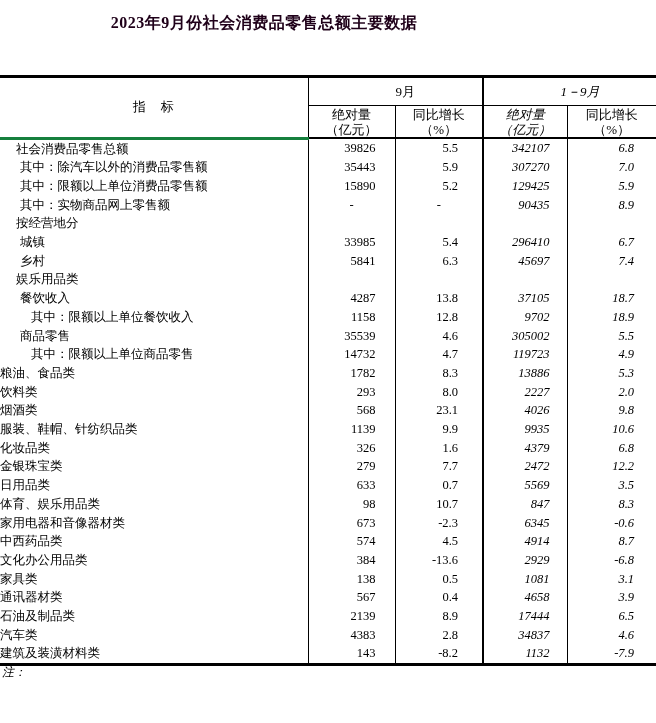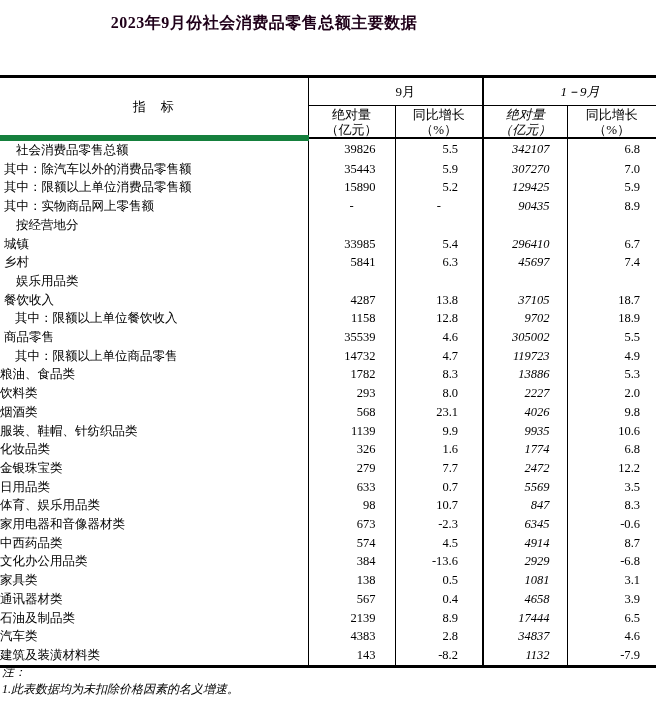--- a/index.html
+++ b/index.html
@@ -55,36 +55,36 @@
   }
   
   .vl1 { border-left: 1px solid #000; }
   .vl2 { border-left: 2.5px solid #000; font-style: italic; }
 
   thead th { text-align: center; font-size: 13px; }
   tr.hrow1 th { height: 27px; }
   tr.hrow1 th.span-head { border-bottom: 1px solid #000; padding-left: 20px; }
   tr.hrow2 th { height: 31px; line-height: 15px; border-bottom: 2px solid #000; }
   th.ind-head {
-    border-bottom: 6px solid #15803d;
+    border-bottom: 3px solid #15803d;
     border-right: 1px solid #000;
     letter-spacing: 1px;
   }
 
   tbody td { height: 18.7px; line-height: 18.7px; font-size: 12.5px; }
   td.lbl { text-align: left; }
   td.lbl.ind0 { padding-left: 16px; }
-  td.lbl.ind1 { padding-left: 4px; margin-top: 17px; }
-  td.lbl.ind2 { padding-left: 15px; }
+  td.lbl.ind1 { padding-left: 20px; margin-top: 17px; }
+  td.lbl.ind2 { padding-left: 31px; }
   td.lbl.ind3 { }
   td.num { text-align: right; font-family: "Liberation Serif", "DejaVu Serif", serif; }
   td.num.a { padding-right: 19px; }
   td.num.b { padding-right: 24px; }
   td.num.c { padding-right: 17px; }
-  td.num.d { padding-right: 16px; }
+  td.num.d { padding-right: 22px; font-style: italic; }
   td.num.dash { text-align: center; padding-right: 0; }
 
   .notes {
     position: absolute;
     top: 664px;
     left: 2px;
     width: 650px;
     font-size: 12px;
     line-height: 17px;
     font-style: italic;
@@ -241,21 +241,21 @@
           <td class="lbl ind3">服装、鞋帽、针纺织品类</td>
           <td class="num a vl1">1139</td>
           <td class="num b vl1">9.9</td>
           <td class="num c vl2">9935</td>
           <td class="num d vl1">10.6</td>
         </tr>
         <tr>
           <td class="lbl ind3">化妆品类</td>
           <td class="num a vl1">326</td>
           <td class="num b vl1">1.6</td>
-          <td class="num c vl2">1774</td>
+          <td class="num c vl2">4379</td>
           <td class="num d vl1">6.8</td>
         </tr>
         <tr>
           <td class="lbl ind3">金银珠宝类</td>
           <td class="num a vl1">279</td>
           <td class="num b vl1">7.7</td>
           <td class="num c vl2">2472</td>
           <td class="num d vl1">12.2</td>
         </tr>
         <tr>
@@ -326,16 +326,15 @@
           <td class="num a vl1">143</td>
           <td class="num b vl1">-8.2</td>
           <td class="num c vl2">1132</td>
           <td class="num d vl1">-7.9</td>
         </tr>
       </tbody>
   </table>
 
   <div class="notes">
     <div>注：</div>
-    <div>1.此表数据均为未扣除价格因素的名义增速。</div>
   </div>
 
 </div>
 
 </body></html>

